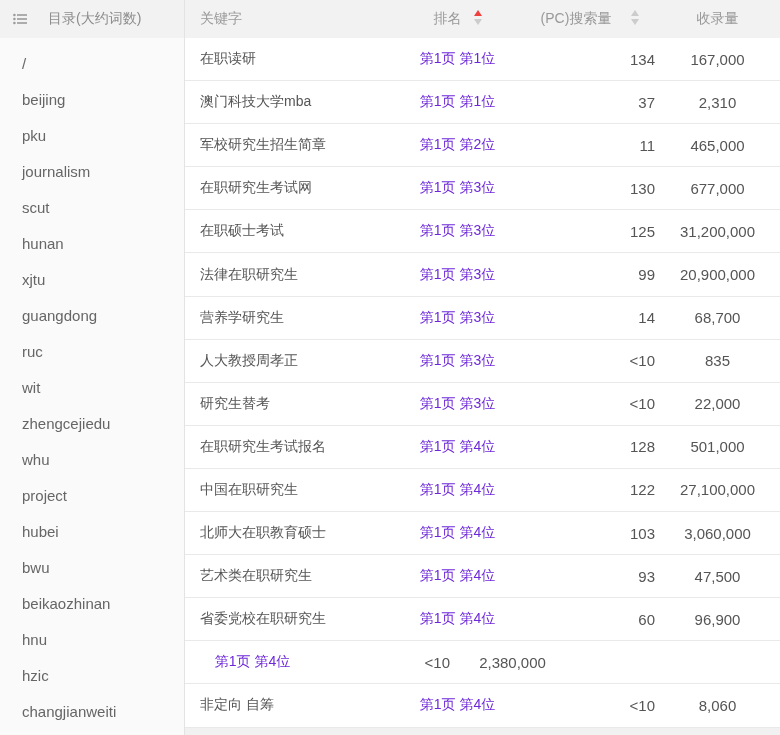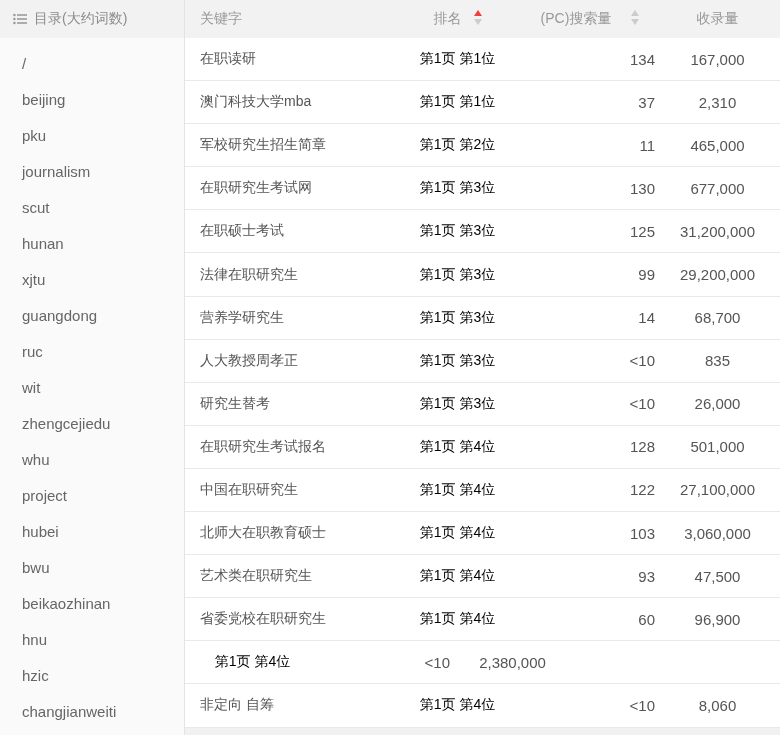--- a/index.html
+++ b/index.html
@@ -16,21 +16,21 @@
   .sidebar {
     flex:0 0 185px; width:185px;
     background:#fafafa;
     border-right:1px solid #e3e3e3;
     display:flex; flex-direction:column;
   }
   .sidebar-header {
     flex:0 0 38px; height:38px;
     background:#f2f2f2;
     display:flex; align-items:center;
-    padding-left:13px; gap:7px;
+    padding-left:13px; gap:21px;
     color:#8c8c8c; font-size:14px;
   }
   .sidebar-list { list-style:none; padding-top:8px; }
   .sidebar-item {
     height:36px; line-height:36px;
     padding-left:22px;
     font-size:15px; color:#666;
     cursor:pointer; white-space:nowrap;
   }
 
@@ -59,21 +59,21 @@
     height:43.1px; flex:0 0 43.1px;
     background:#fff;
     border-bottom:1px solid #e9e9e9;
     display:flex; align-items:center;
     color:#555;
   }
   .td-kw   { width:205px; padding-left:15px; font-size:14px; white-space:nowrap; }
   .td-rank { width:135px; text-align:center; font-size:14px; }
   .td-vol  { width:130px; text-align:right; font-size:15px; }
   .td-idx  { width:125px; text-align:center; font-size:15px; }
-  .rank-link { color:#000000; text-decoration:none; cursor:pointer; }
+  .rank-link { color:#6d28d9; text-decoration:none; cursor:pointer; }
 
   .list-icon svg { display:block; }
 </style>
 </head>
 <body>
 
 <div class="app">
 
   <aside class="sidebar">
     <div class="sidebar-header">
@@ -165,39 +165,39 @@
         <div class="trow">
           <div class="td-kw">在职硕士考试</div>
           <div class="td-rank"><a class="rank-link">第1页 第3位</a></div>
           <div class="td-vol">125</div>
           <div class="td-idx">31,200,000</div>
         </div>
         <div class="trow">
           <div class="td-kw">法律在职研究生</div>
           <div class="td-rank"><a class="rank-link">第1页 第3位</a></div>
           <div class="td-vol">99</div>
-          <div class="td-idx">29,200,000</div>
+          <div class="td-idx">20,900,000</div>
         </div>
         <div class="trow">
           <div class="td-kw">营养学研究生</div>
           <div class="td-rank"><a class="rank-link">第1页 第3位</a></div>
           <div class="td-vol">14</div>
           <div class="td-idx">68,700</div>
         </div>
         <div class="trow">
           <div class="td-kw">人大教授周孝正</div>
           <div class="td-rank"><a class="rank-link">第1页 第3位</a></div>
           <div class="td-vol">&lt;10</div>
           <div class="td-idx">835</div>
         </div>
         <div class="trow">
           <div class="td-kw">研究生替考</div>
           <div class="td-rank"><a class="rank-link">第1页 第3位</a></div>
           <div class="td-vol">&lt;10</div>
-          <div class="td-idx">26,000</div>
+          <div class="td-idx">22,000</div>
         </div>
         <div class="trow">
           <div class="td-kw">在职研究生考试报名</div>
           <div class="td-rank"><a class="rank-link">第1页 第4位</a></div>
           <div class="td-vol">128</div>
           <div class="td-idx">501,000</div>
         </div>
         <div class="trow">
           <div class="td-kw">中国在职研究生</div>
           <div class="td-rank"><a class="rank-link">第1页 第4位</a></div>

